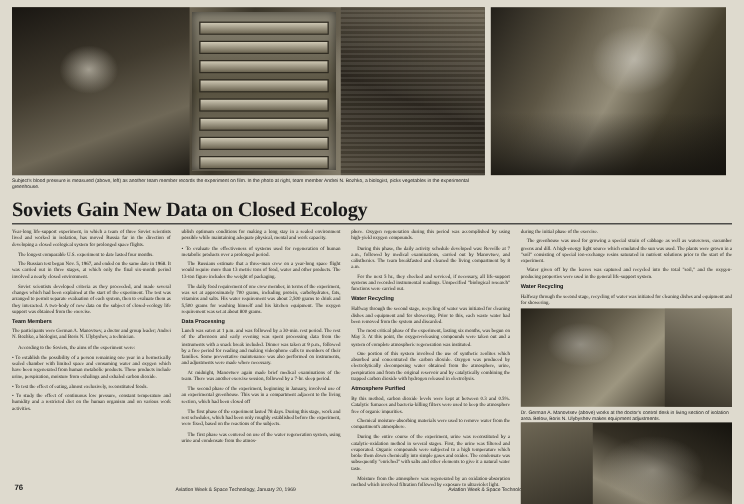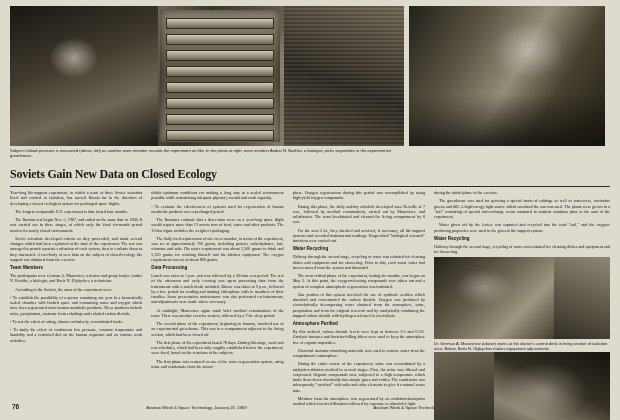--- a/index.html
+++ b/index.html
@@ -100,21 +100,21 @@
   .img-b:after {
     content: "";
     position: absolute; left: 0; bottom: 0; width: 196px; height: 52px;
     background: linear-gradient(0deg, rgba(20,18,14,.85), rgba(20,18,14,0));
   }
 
   
   .headline {
     font-family: "Liberation Serif", serif;
     font-weight: bold;
-    font-size: 12px;
+    font-size: 17px;
     line-height: 19px;
     letter-spacing: -0.2px;
     margin: 7px 0 1px 0;
   }
   .rule {
     border: 0;
     border-top: 0.6px solid #2a2a2a;
     margin: 2px 0 3px 0;
   }
 

